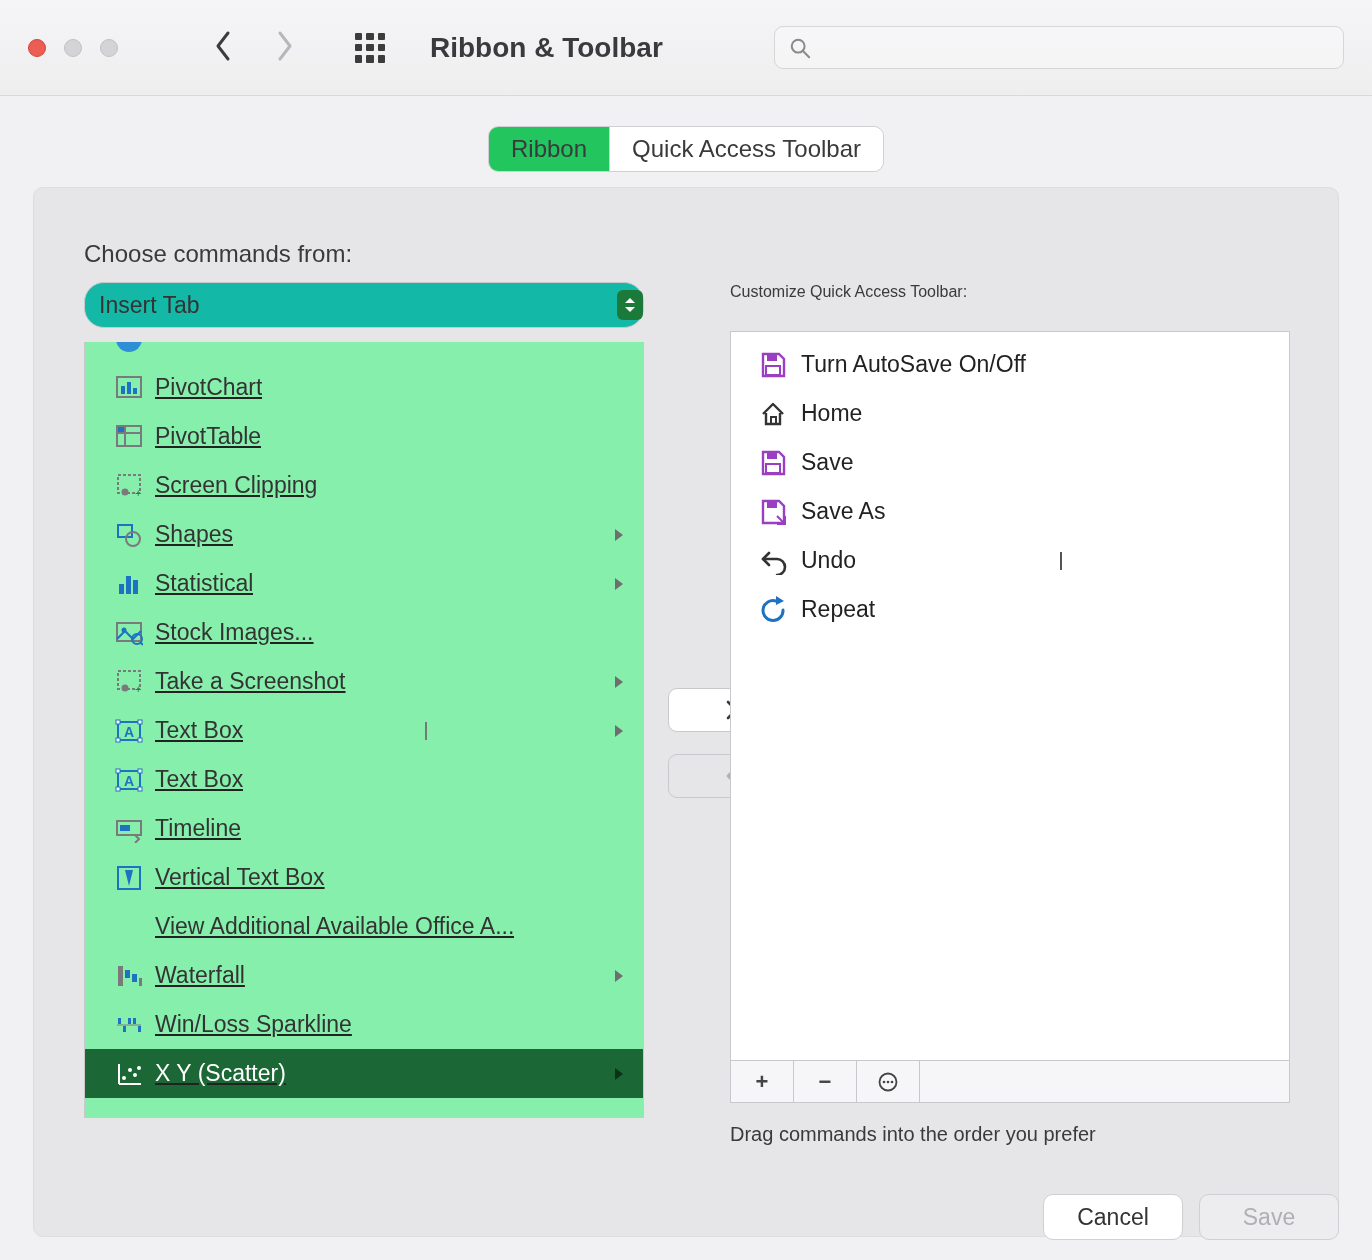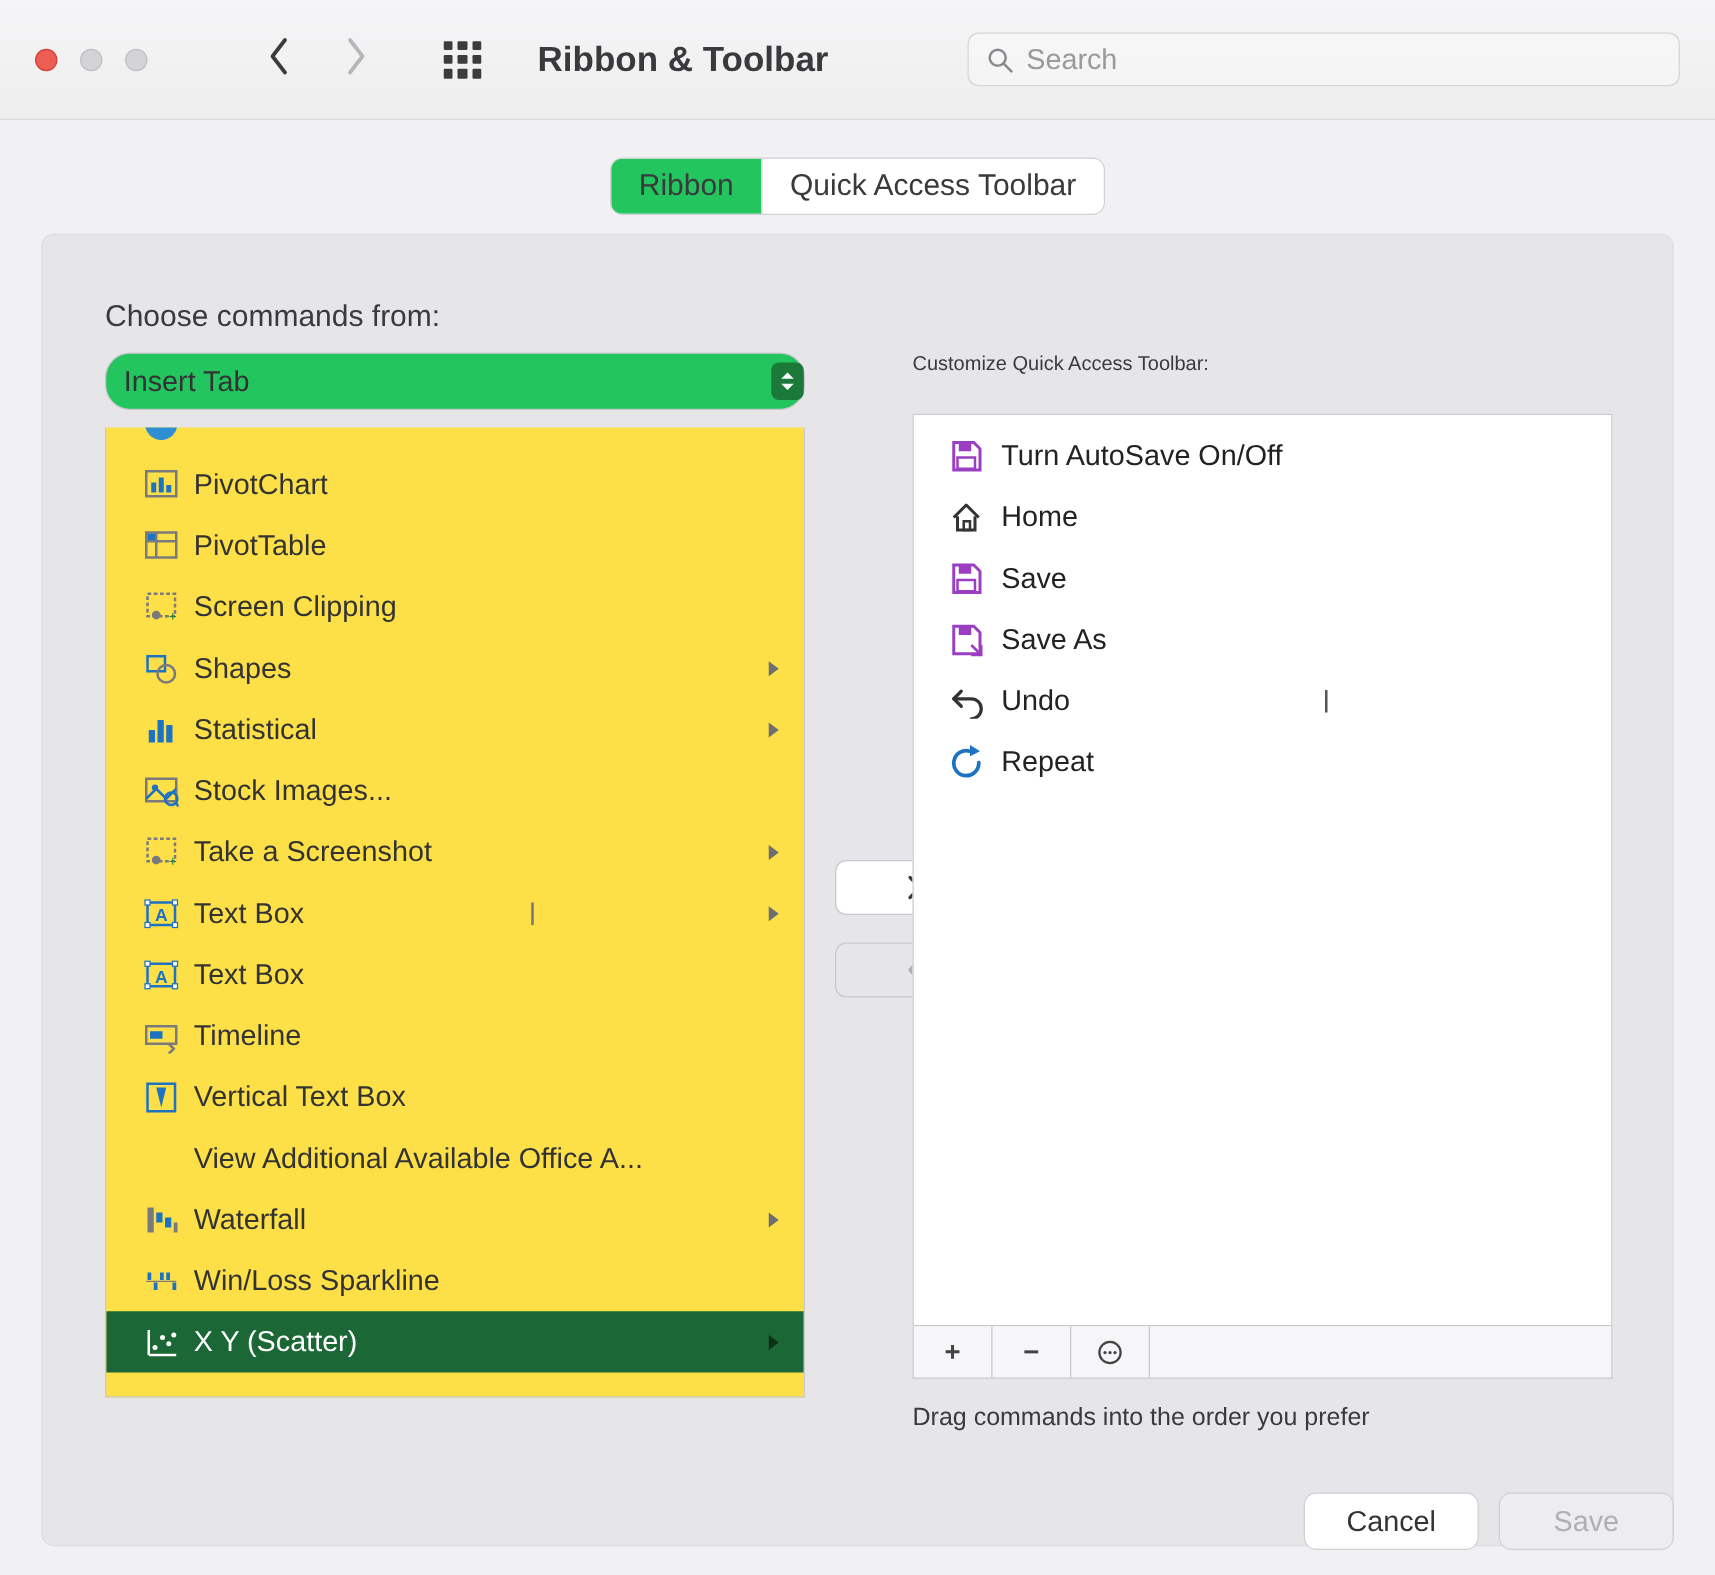--- a/index.html
+++ b/index.html
@@ -39,26 +39,26 @@
   .tab-group { display:flex; border:1px solid #D0CFD3; border-radius:10px; overflow:hidden; background:#EAE9EC; }
   .tab { font-size:24px; padding:8px 22px; color:#3A3A3C; font-weight:500; cursor:pointer; }
   .tab.inactive { background:#22c55e; }
   .tab.active { background:#FFFFFF; border-left:1px solid #D0CFD3; }
 
   
   .panel { margin: 15px 33px 0 33px; background:#E6E5E8; border:1px solid #DDDCDF; border-radius:10px; padding: 40px 20px 30px 20px; position:relative; height:1050px; }
 
   .left-col { position:absolute; left:50px; top:52px; width:560px; }
   .commands-label { font-size:24px; color:#3A3A3C; margin-bottom:14px; }
-  .dropdown { height:46px; border:1px solid #C9C8CC; border-radius:20px; background:#22c55e; display:flex; align-items:center; padding:0 0 0 14px; font-size:23px; color:#333; position:relative; }
+  .dropdown { height:46px; border:1px solid #C9C8CC; border-radius:20px; background:#14b8a6; display:flex; align-items:center; padding:0 0 0 14px; font-size:23px; color:#333; position:relative; }
   .dropdown .dd-btn { margin-left:auto; width:26px; height:30px; background:#1B7A3A; border-radius:6px; display:flex; flex-direction:column; align-items:center; justify-content:center; gap:0px; }
   .dd-btn svg { width:12px; height:8px; }
   .dd-btn path { fill:#fff; }
 
-  .cmd-list { margin-top:14px; height:776px; background:#fde047; border:1px solid #C9C8CC; border-top:none; overflow:hidden; }
+  .cmd-list { margin-top:14px; height:776px; background:#86efac; border:1px solid #C9C8CC; border-top:none; overflow:hidden;text-decoration:underline; }
   .cmd-item { height:49px; display:flex; align-items:center; padding:0 12px 0 30px; font-size:23px; color:#333; gap:12px; position:relative; }
   .cmd-item.selected { background:#1B6735; color:#fff; }
   .cmd-item .lbl { flex:none; white-space:nowrap; overflow:hidden; text-overflow:ellipsis; max-width:420px; }
   .cmd-item .chev { margin-left:auto; margin-right:6px; }
   .cmd-item .chev svg { width:12px; height:14px; }
   .cmd-item .chev path { fill:#6E6E71; }
   .cmd-item.selected .chev path { fill:#0C3018; }
   .split-bar { width:2px; height:18px; background:#777; margin-left:auto; margin-right:4px; }
   .cmd-item.partial { margin-top:-28px; }
   .ico { width:28px; height:28px; flex:none; display:flex; align-items:center; justify-content:center; }
@@ -120,21 +120,20 @@
       <span></span>
       <span></span>
   </div>
   <div class="window-title">Ribbon &amp; Toolbar</div>
   <div class="search-wrap">
     <div class="search-box">
       <svg class="search-icon" viewBox="0 0 24 24">
         <circle cx="10" cy="10" r="7"></circle>
           <line x1="15" y1="15" x2="22" y2="22"></line>
       </svg>
-      <input type="text" placeholder="Search" style="">
     </div>
   </div>
 </div>
 
 <div class="tab-strip">
   <div class="tab-group">
     <div class="tab inactive">Ribbon</div>
     <div class="tab active">Quick Access Toolbar</div>
   </div>
 </div>

